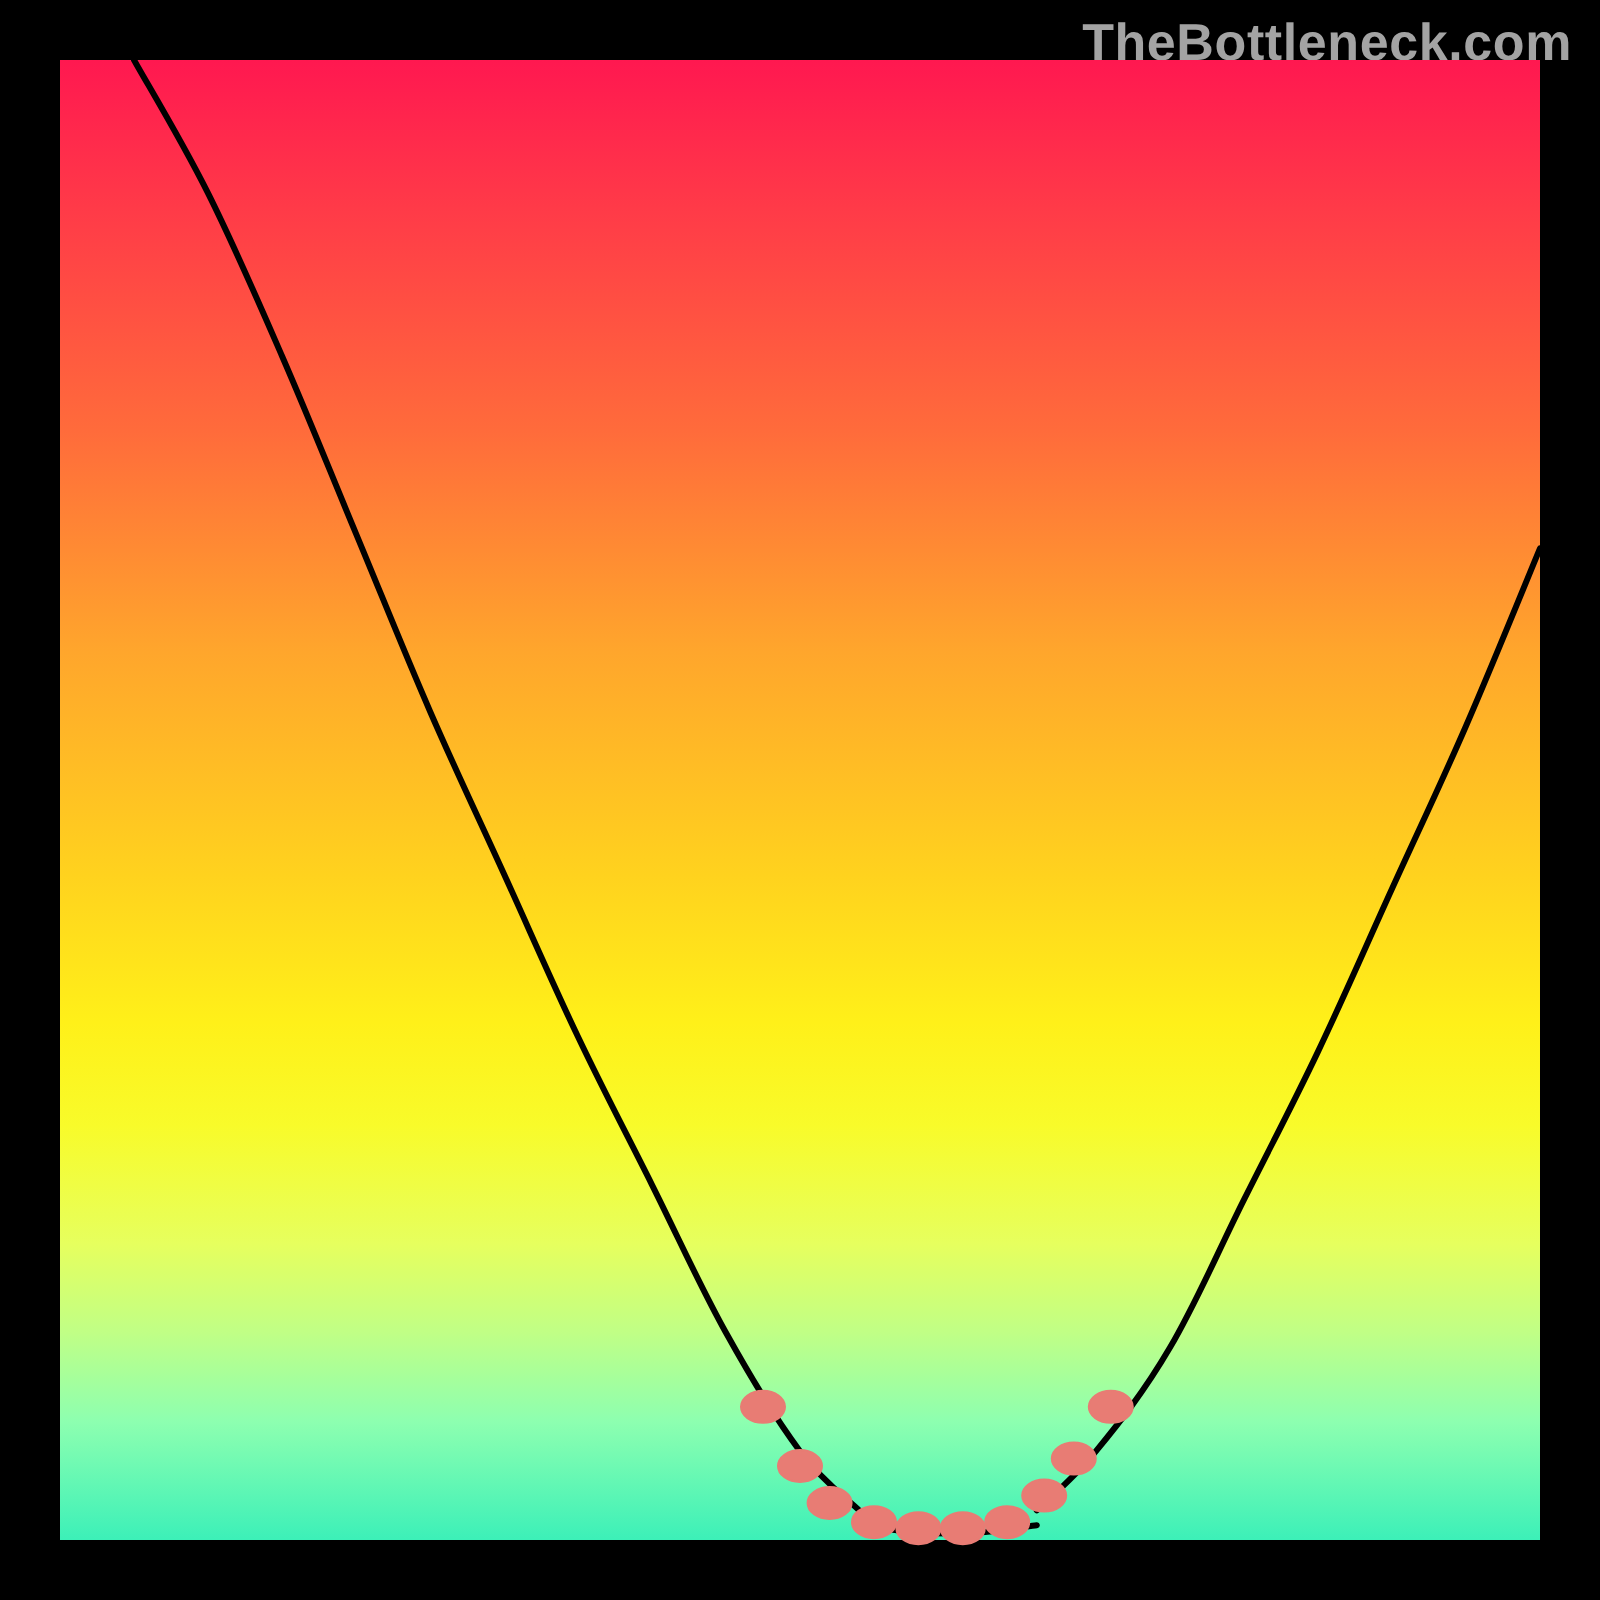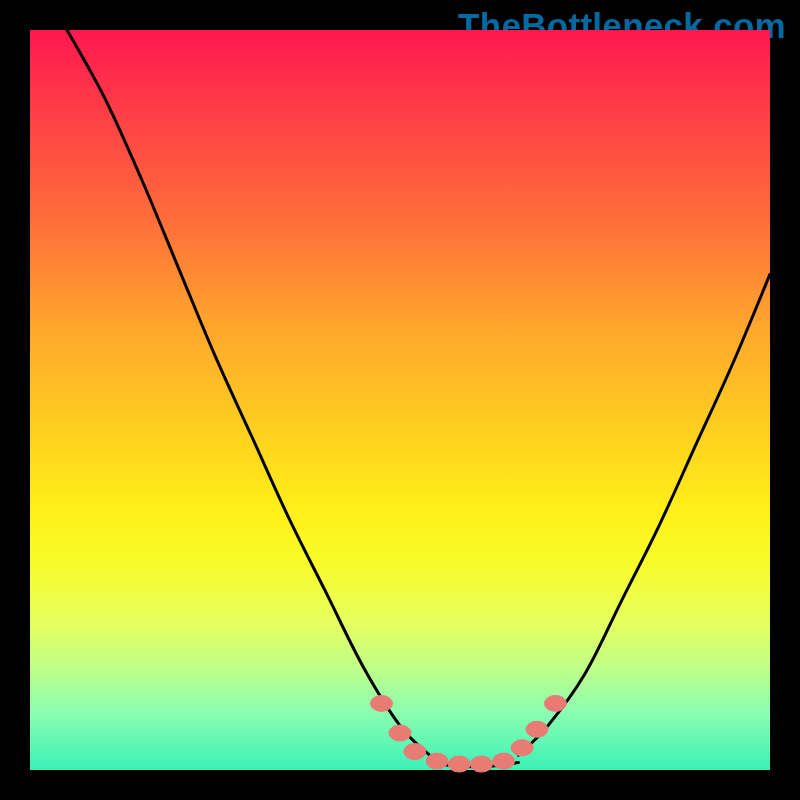--- a/index.html
+++ b/index.html
@@ -41,22 +41,22 @@
   svg.curves {
     position: absolute;
     left: 0; top: 0;
     width: 740px; height: 740px;
     overflow: visible;
   }
   .watermark {
     position: absolute;
     top: 6px;
     right: 14px;
-    color: #0369a1;
-    font-size: 35px;
+    color: #a3a3a3;
+    font-size: 26px;
     font-weight: 600;
     letter-spacing: 0.3px;
     user-select: none;
   }
 </style>
 </head>
 <body>
 
 <div class="frame">
   <div class="watermark">TheBottleneck.com</div>

